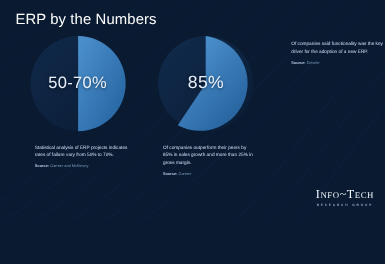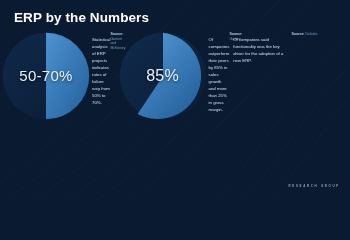--- a/index.html
+++ b/index.html
@@ -14,25 +14,25 @@
   .bg-base{position:absolute;inset:0;
     background:
       radial-gradient(ellipse 70% 120% at 82% 10%, #15335c 0%, rgba(12,32,60,0) 60%),
       radial-gradient(ellipse 60% 90% at 5% 95%, #0b2murky 0%, rgba(9,26,49,0) 60%),
       linear-gradient(160deg,#0b203b 0%,#091a31 45%,#07162a 100%);
   }
   .bg-lines{position:absolute;inset:0;opacity:.5;}
   .page{position:relative;width:350px;height:200px;}
   .title{
     position:absolute;left:14px;top:10px;
-    font-size:13.5px;font-weight:bold;color:#ffffff;
+    font-size:13.5px;font-weight:normal;color:#ffffff;
     letter-spacing:.1px;
   }
   .cols{position:absolute;left:0;top:28px;width:350px;display:flex;}
-  .col{width:116.6px;display:flex;flex-direction:row;align-items:flex-start;}
+  .col{width:116.6px;display:flex;flex-direction:column;align-items:flex-end;}
   .donut{position:relative;width:92px;height:92px;margin-top:2px;}
   .donut svg{display:block;width:92px;height:92px;}
   .pct{
     position:absolute;left:0;right:0;top:50%;transform:translateY(-52%);
     text-align:center;color:#e8f1fb;font-size:16px;font-weight:300;
     letter-spacing:.3px;text-shadow:0 1px 3px rgba(0,0,0,.55);
   }
   .pct.small{font-size:15px;}
   .caption{
     margin-top:9px;width:85px;
@@ -144,16 +144,17 @@
       <div class="caption">Of companies said functionality was the key driver for the adoption of a new ERP.</div>
       <div class="source">
         <b>Source:</b>
         <span>Deloitte</span>
       </div>
     </div>
 
   </div>
 
   <div class="logo">
+    <div class="logo-main">Info~Tech</div>
     <div class="logo-sub">RESEARCH GROUP</div>
   </div>
 
 </div>
 
 </body></html>

